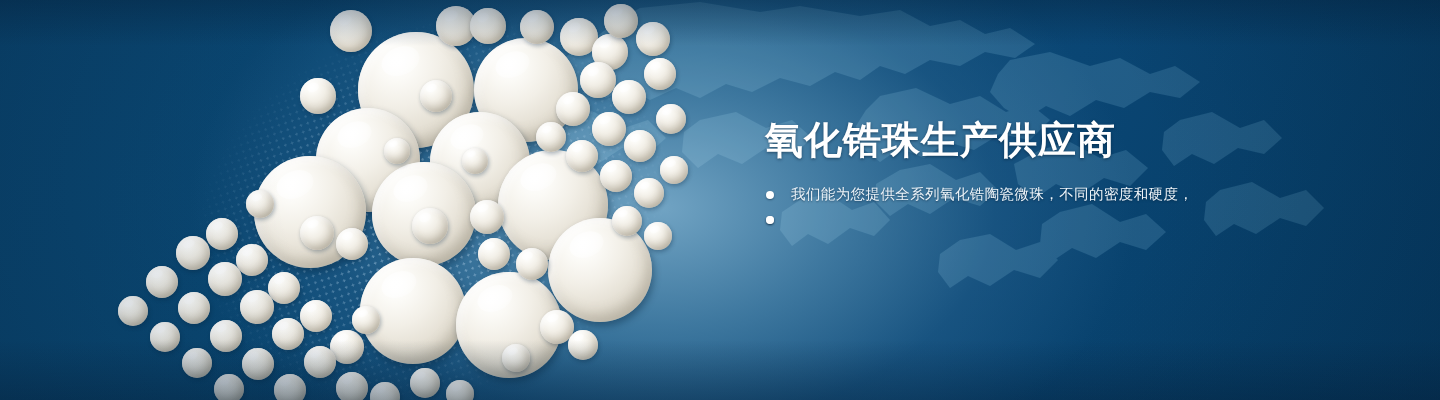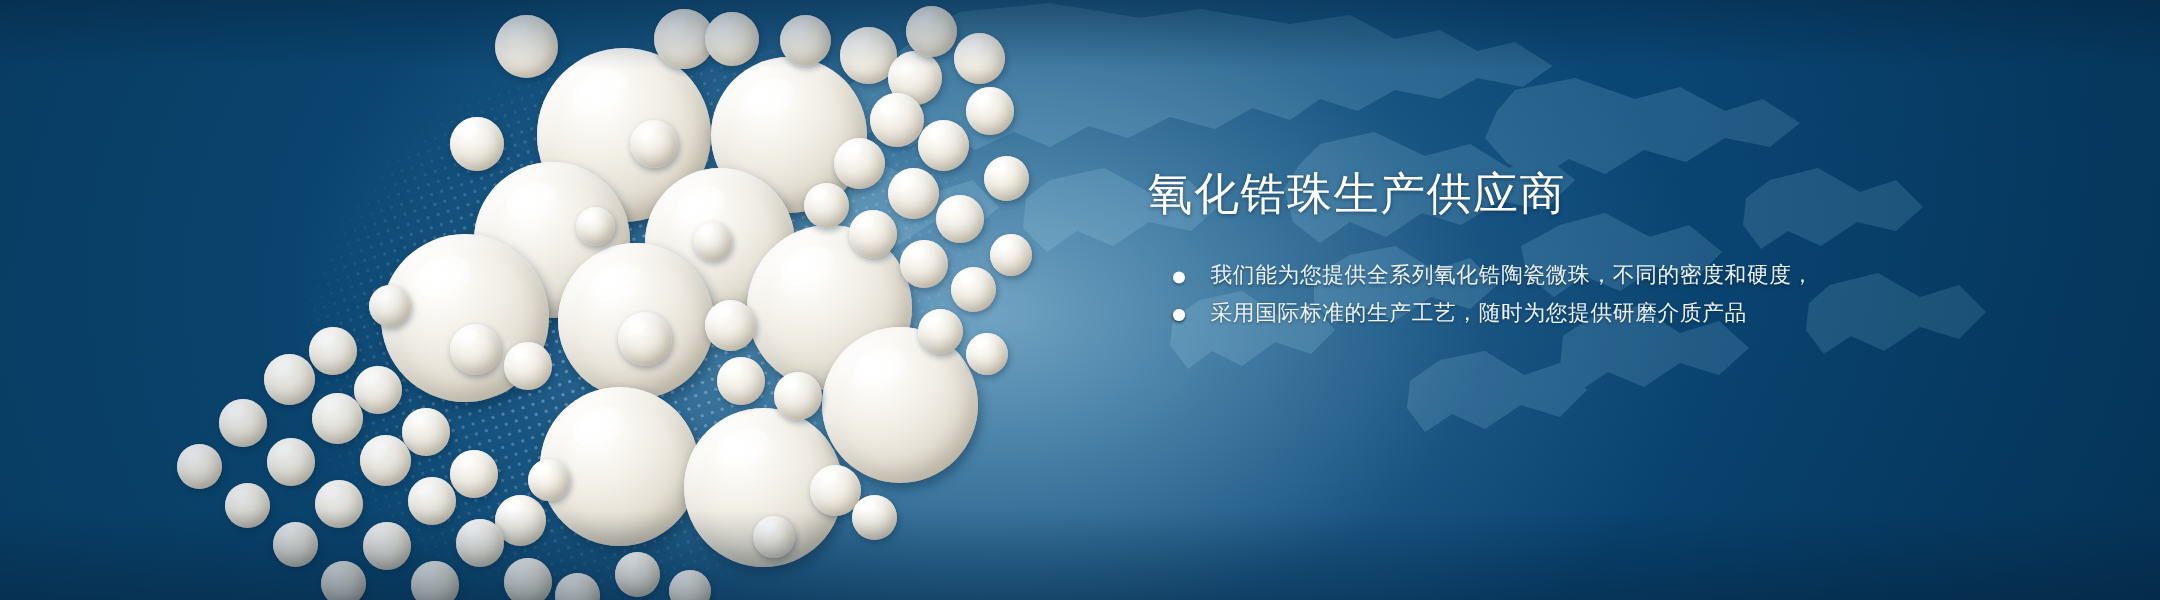--- a/index.html
+++ b/index.html
@@ -119,29 +119,29 @@
 
   
   .copy {
     position: absolute;
     left: 765px;
     top: 104px;
     width: 640px;
   }
   .headline {
     color: #ffffff;
-    font-size: 30px;
+    font-size: 38px;
     line-height: 40px;
-    font-weight: 400;
+    font-weight: 700;
     letter-spacing: 1px;
-    margin: 6px 0 22px 0;
+    margin: 16px 0 22px 0;
     text-shadow: 0 1px 3px rgba(2,26,48,0.55);
     white-space: nowrap;
   }
-  .points { list-style: none; margin: 16px; padding: 0; }
+  .points { list-style: none; margin: 0; padding: 0; }
   .point {
     position: relative;
     padding-left: 26px;
     color: #eef4f9;
     font-size: 14.5px;
     line-height: 25px;
     letter-spacing: 0.4px;
     text-shadow: 0 1px 2px rgba(2,26,48,0.5);
   }
   .point .dot {
@@ -287,19 +287,18 @@
         <span class="dot"></span>
         <span>我们能为您提供全系列氧化锆陶瓷微珠，不同的密度和硬度，</span>
       </li>
 
       <li class="point">
         <span class="dot"></span>
       </li>
 
       <li class="point">
         <span class="dot"></span>
-        <span>采用国际标准的生产工艺，随时为您提供研磨介质产品</span>
       </li>
 
     </ul>
   </div>
 
 </div>
 
 </body></html>

